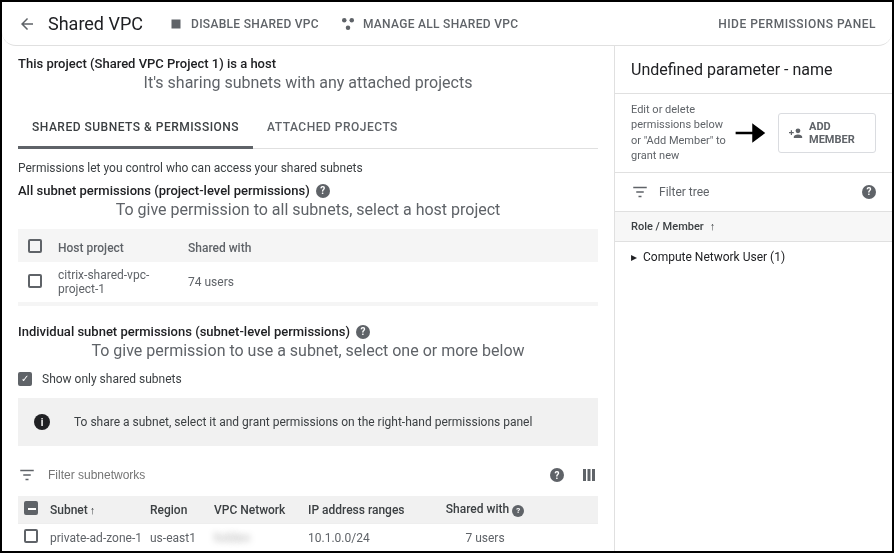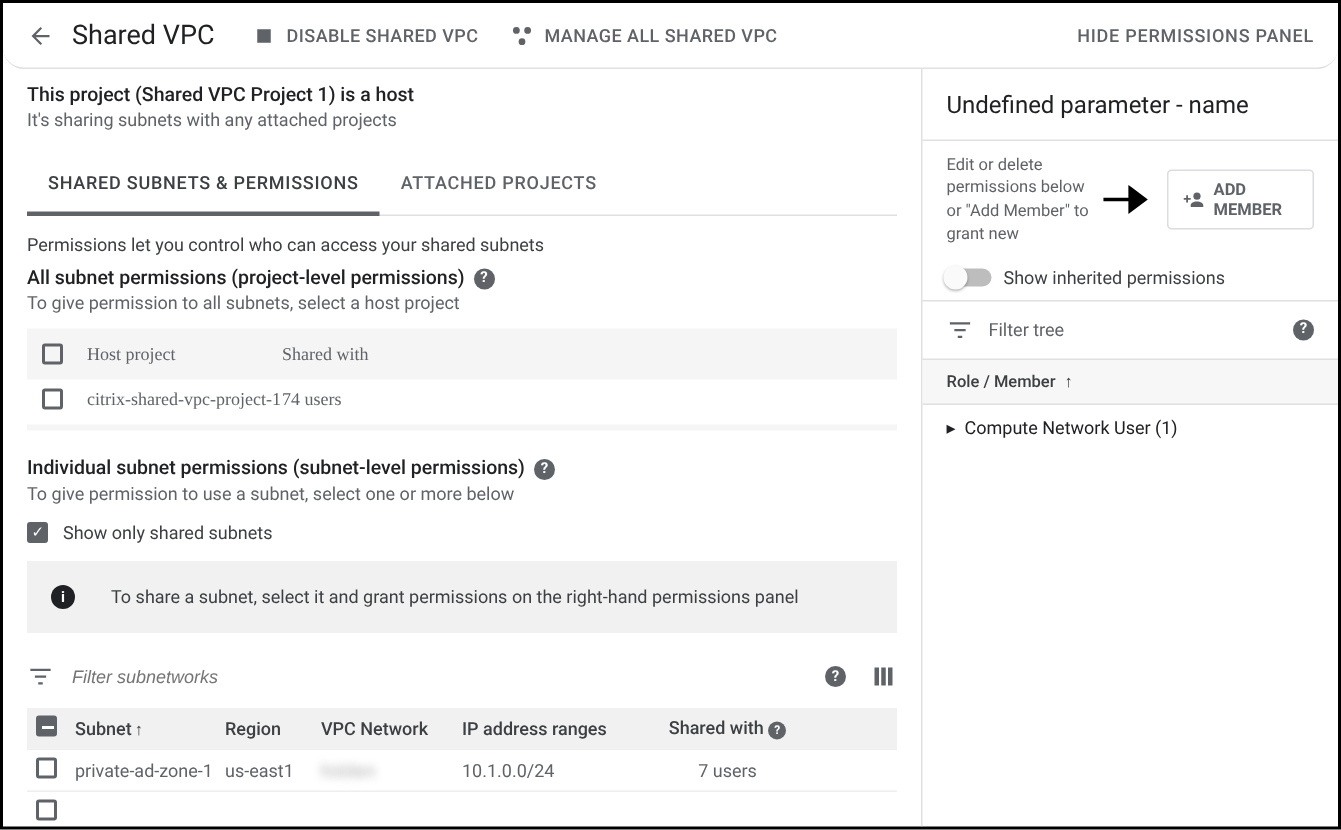--- a/index.html
+++ b/index.html
@@ -9,44 +9,44 @@
   .topbar .title { font-size:18px; font-weight:400; margin-left:12px; margin-right:24px;}
   .topbar .tb-btn { display:flex; align-items:center; gap:6px; color:#5f6368; font-size:12px; font-weight:500; margin-right:20px; cursor:pointer; letter-spacing:0.3px;}
   .topbar .spacer { flex:1; }
   .topbar .hide { font-size:12px; font-weight:500; color:#5f6368; letter-spacing:0.5px; cursor:pointer;}
   .icon { width:18px; height:18px; display:inline-flex; align-items:center; justify-content:center; fill:#5f6368; color:#5f6368;}
   .back-arrow svg { width:20px; height:20px; }
   .main { display:flex; height:calc(100% - 44px); }
   .left { flex:1; padding:10px 16px; overflow:auto; }
   .right { width:278px; border-left:1px solid #e0e0e0; display:flex; flex-direction:column;}
   .bold { font-weight:500; font-size:13px;}
-  .sub { font-size:12px; color:#5f6368; margin-top:2px;}
+  .sub { font-size:16px; color:#5f6368; margin-top:2px;text-align:center;}
   .tabs { margin-top:18px; border-bottom:1px solid #e0e0e0; display:flex;}
   .tab { padding:10px 14px 12px; font-size:12px; letter-spacing:0.5px; color:#5f6368; font-weight:500; cursor:pointer;}
   .tab.active { color:#3c4043; border-bottom:3px solid #5f6368; margin-bottom:-1px;}
   .section-desc { font-size:12px; color:#3c4043; margin:12px 0 8px;}
   .section-title { font-size:13px; font-weight:500; display:flex; align-items:center; gap:6px;}
   .help-icon { width:14px; height:14px; border-radius:50%; background:#5f6368; color:#fff; font-size:10px; display:inline-flex; align-items:center; justify-content:center; font-weight:bold;}
   .table1 { margin-top:10px; background:#f5f5f5; padding:4px 0;}
-  .t1-head, .t1-row { display:flex; align-items:flex-start; padding:6px 10px; font-size:12px;font-family:Liberation Serif, serif;}
+  .t1-head, .t1-row { display:flex; align-items:center; padding:6px 10px; font-size:12px;}
   .t1-head { color:#5f6368; font-weight:500;}
   .t1-row { background:#fff; color:#5f6368;}
   .t1-head div:nth-child(1), .t1-row div:nth-child(1){width:30px;}
   .t1-head div:nth-child(2), .t1-row div:nth-child(2){width:130px;}
   .t1-head div:nth-child(3), .t1-row div:nth-child(3){flex:1;}
   .cb { width:14px; height:14px; border:2px solid #5f6368; border-radius:2px; display:inline-block; position:relative;}
   .cb.checked { background:#5f6368; }
   .cb.checked::after{ content:"✓"; color:#fff; font-size:10px; position:absolute; top:-1px; left:1px;}
   .cb.indeterminate { background:#5f6368;}
   .cb.indeterminate::after{ content:""; position:absolute; top:5px; left:2px; width:8px; height:2px; background:#fff;}
   .show-shared { display:flex; align-items:center; gap:10px; margin:12px 0; font-size:12px; color:#3c4043;}
   .info-banner { background:#f1f1f1; padding:16px; font-size:12px; color:#3c4043; display:flex; align-items:center; gap:24px; margin-bottom:16px;}
   .filter-row { display:flex; align-items:center; gap:10px; margin:6px 0 0; padding:4px 0;}
   .filter-row .filter-icon { color:#5f6368;}
-  .filter-row input { border:none; outline:none; flex:1; font-size:12px; color:#737373; background:transparent;font-style:italic;}
+  .filter-row input { border:none; outline:none; flex:1; font-size:12px; color:#737373; background:transparent;}
   .filter-row .right-icons { display:flex; gap:16px; align-items:center;}
   .table2 { margin-top:8px; font-size:12px;}
   .t2-head, .t2-row { display:flex; align-items:center; padding:5px 6px;}
   .t2-head { background:#f1f1f1; color:#3c4043; font-weight:500;}
   .t2-row { border-top:1px solid #eee; color:#5f6368;}
   .col-cb{width:26px;}
   .col-subnet{width:100px;}
   .col-region{width:64px;}
   .col-net{width:94px;}
   .col-ip{width:120px;}
@@ -204,24 +204,20 @@
         <div class="add-member">
           <span class="icon">
               <svg viewBox="0 0 24 24">
                 <circle cx="15" cy="8" r="4"></circle>
                 <path d="M15 14c-4 0-7 2-7 4v2h14v-2c0-2-3-4-7-4zM5 10V7H3v3H0v2h3v3h2v-3h3v-2H5z"></path>
               </svg>
             </span>
           <span>ADD MEMBER</span>
         </div>
       </div>
-      <div class="toggle-row">
-        <span class="toggle"></span>
-        <span>Show inherited permissions</span>
-      </div>
     </div>
     <div class="filter-tree">
       <span class="icon">
           <svg viewBox="0 0 24 24">
             <path d="M3 5h18v2H3zm4 6h10v2H7zm3 6h4v2h-4z"></path>
           </svg>
         </span>
       <span style="flex:1">Filter tree</span>
       <span class="help-icon">?</span>
     </div>

